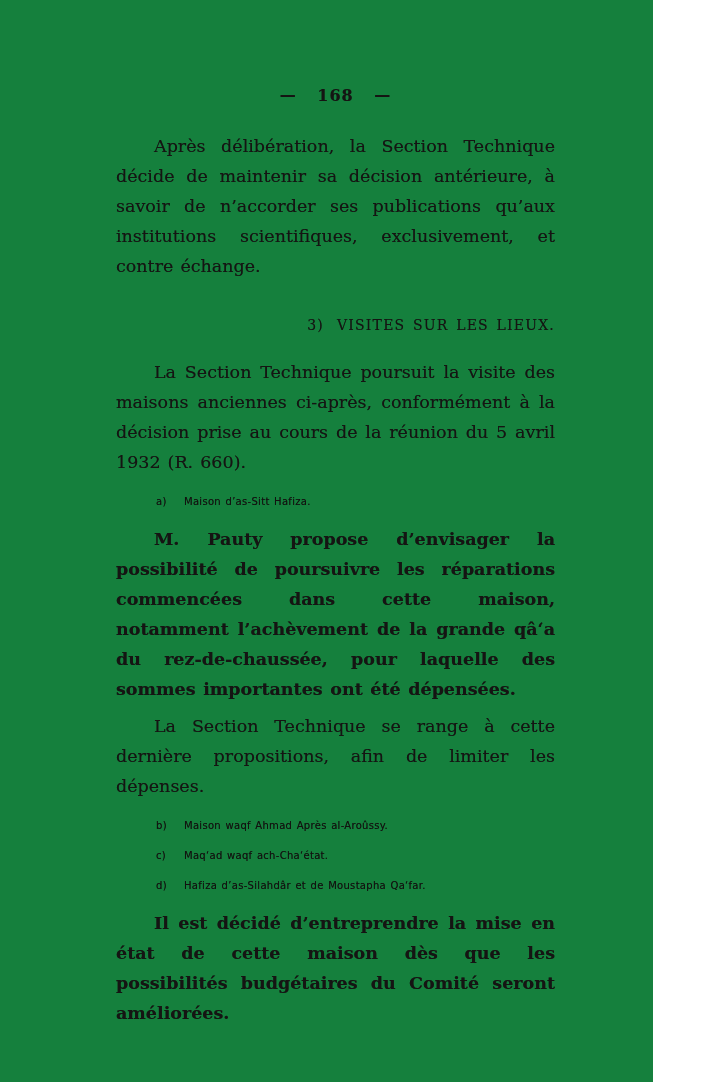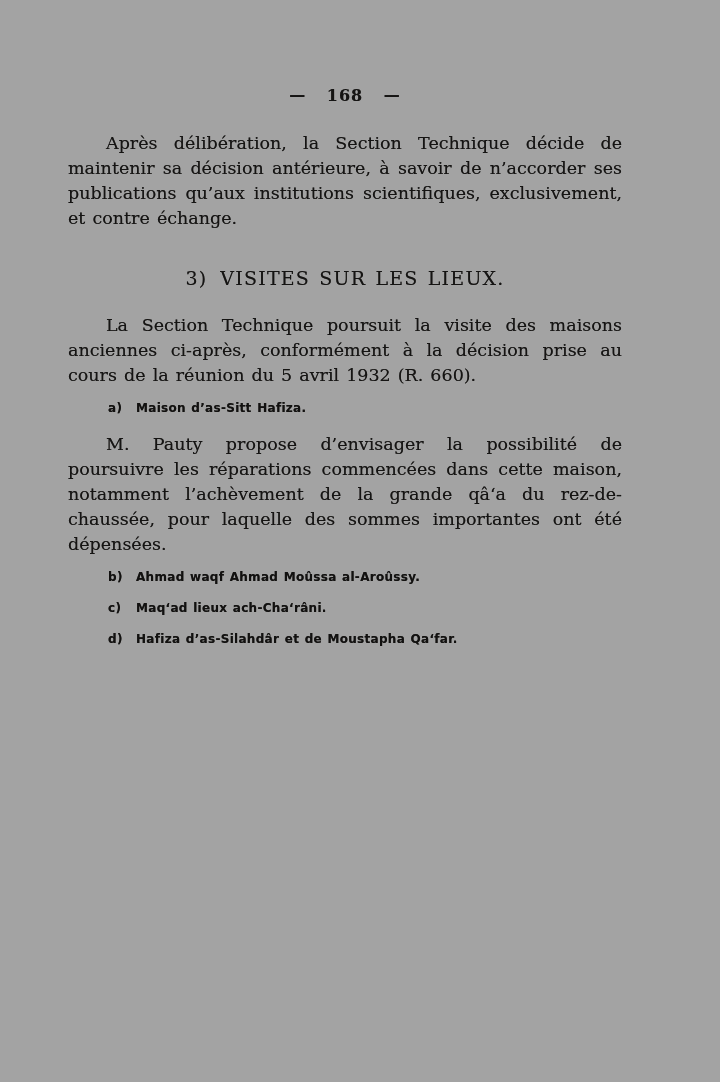--- a/index.html
+++ b/index.html
@@ -2,78 +2,79 @@
 <html><head>
 <meta charset="utf-8">
 <style>
   html, body {
     margin: 0;
     padding: 0;
     background: #ffffff;
   }
   .page {
     position: relative;
-    width: 720px;
+    width: 653px;
     height: 1082px;
-    background: #a3a3a3;
+    background: #15803d;
     box-sizing: border-box;
-    padding: 86px 98px 0 68px;
+    padding: 86px 98px 0 116px;
     overflow: hidden;
     font-family: "DejaVu Serif", "Liberation Serif", serif;
     color: #151413;
   }
   .page-number {
     text-align: center;
     font-size: 16px;
     font-weight: bold;
     word-spacing: 14px;
     letter-spacing: 1px;
     color: #151413;
     text-shadow: 0 0 0.4px rgba(20,18,16,0.5);
   }
   p.body {
     margin: 7px 0 0 0;
     font-size: 17.5px;
-    line-height: 25px;
+    line-height: 30px;
     text-align: justify;
     text-indent: 38px;
     word-spacing: 1.5px;
     text-shadow: 0 0 0.45px rgba(20,18,16,0.55);
   }
   p.body.first {
     margin-top: 26px;
   }
   .section-heading {
     margin: 36px 0 24px 0;
-    text-align: center;
-    font-size: 19px;
+    text-align: right;
+    font-size: 14px;
     letter-spacing: 1.2px;
     word-spacing: 2px;
     text-shadow: 0 0 0.4px rgba(20,18,16,0.5);
   }
   .section-heading .sh-label {
     margin-right: 13px;
   }
   .subhead {
-    margin: 13px 0 17px 0;
+    margin: 19px 0 17px 0;
     padding-left: 40px;
     font-family: "DejaVu Sans", "Liberation Sans", sans-serif;
-    font-weight: bold;
-    font-size: 12px;
+    font-weight: normal;
+    font-size: 10px;
     letter-spacing: 0.3px;
     word-spacing: 1px;
     color: #121110;
     text-shadow: 0 0 0.5px rgba(18,16,14,0.6);
   }
   .subhead .sub-label {
     display: inline-block;
     width: 28px;
   }
   .subhead + p.body {
     margin-top: 0;
+    font-weight: bold;
   }
 </style>
 </head>
 <body>
 
 <div class="page">
 
   <div class="page-number">— 168 —</div>
 
   <p class="body first">Après délibération, la Section Technique décide de maintenir sa décision antérieure, à savoir de n’accorder ses publications qu’aux institutions scientifiques, exclusivement, et contre échange.</p>
@@ -84,29 +85,31 @@
 
   <p class="body">La Section Technique poursuit la visite des maisons anciennes ci-après, conformément à la décision prise au cours de la réunion du 5 avril 1932 (R. 660).</p>
 
   <div class="subhead">
     <span class="sub-label">a)</span><span class="sub-title">Maison d’as-Sitt Hafiza.</span>
   </div>
 
   <p class="body">M. Pauty propose d’envisager la possibilité de poursuivre les réparations commencées dans cette maison, notamment l’achèvement de la grande qâ‘a du rez-de-chaussée, pour laquelle des sommes importantes ont été dépensées.</p>
 
 
+  <p class="body">La Section Technique se range à cette dernière propositions, afin de limiter les dépenses.</p>
 
   <div class="subhead">
-    <span class="sub-label">b)</span><span class="sub-title">Ahmad waqf Ahmad Moûssa al-Aroûssy.</span>
+    <span class="sub-label">b)</span><span class="sub-title">Maison waqf Ahmad Après al-Aroûssy.</span>
   </div>
 
 
   <div class="subhead">
-    <span class="sub-label">c)</span><span class="sub-title">Maq‘ad lieux ach-Cha‘râni.</span>
+    <span class="sub-label">c)</span><span class="sub-title">Maq‘ad waqf ach-Cha‘état.</span>
   </div>
 
 
   <div class="subhead">
     <span class="sub-label">d)</span><span class="sub-title">Hafiza d’as-Silahdâr et de Moustapha Qa‘far.</span>
   </div>
 
+  <p class="body">Il est décidé d’entreprendre la mise en état de cette maison dès que les possibilités budgétaires du Comité seront améliorées.</p>
 
 </div>
 
 </body></html>

